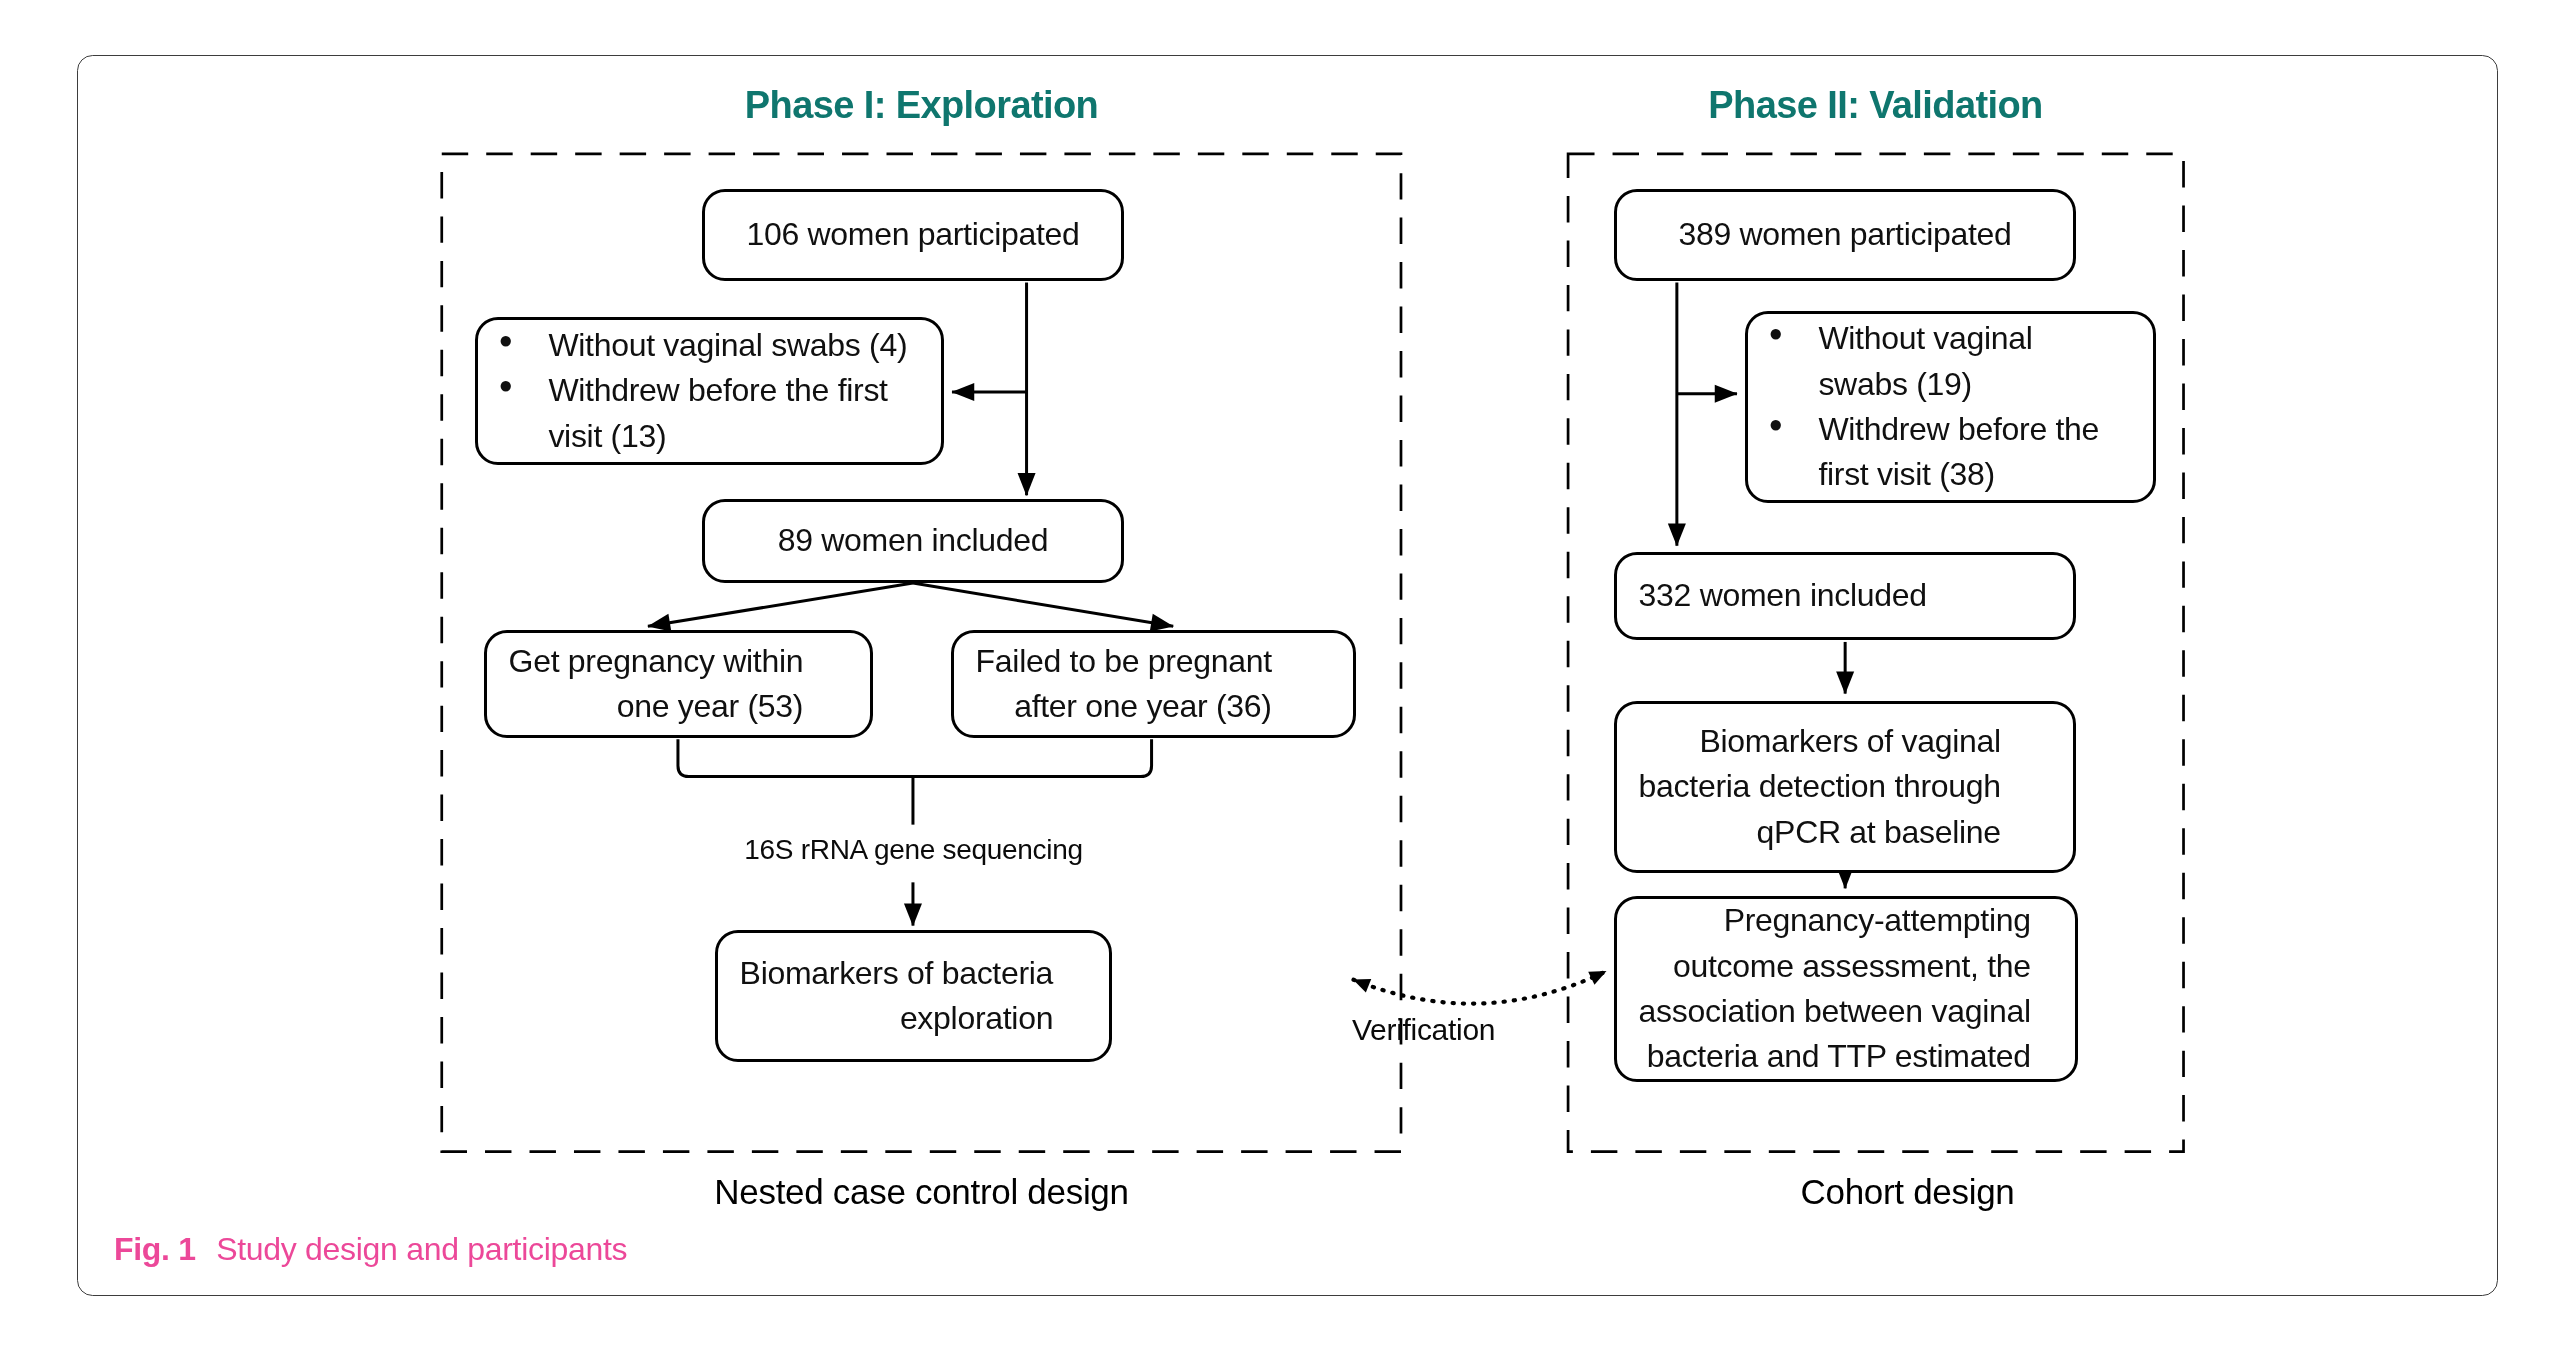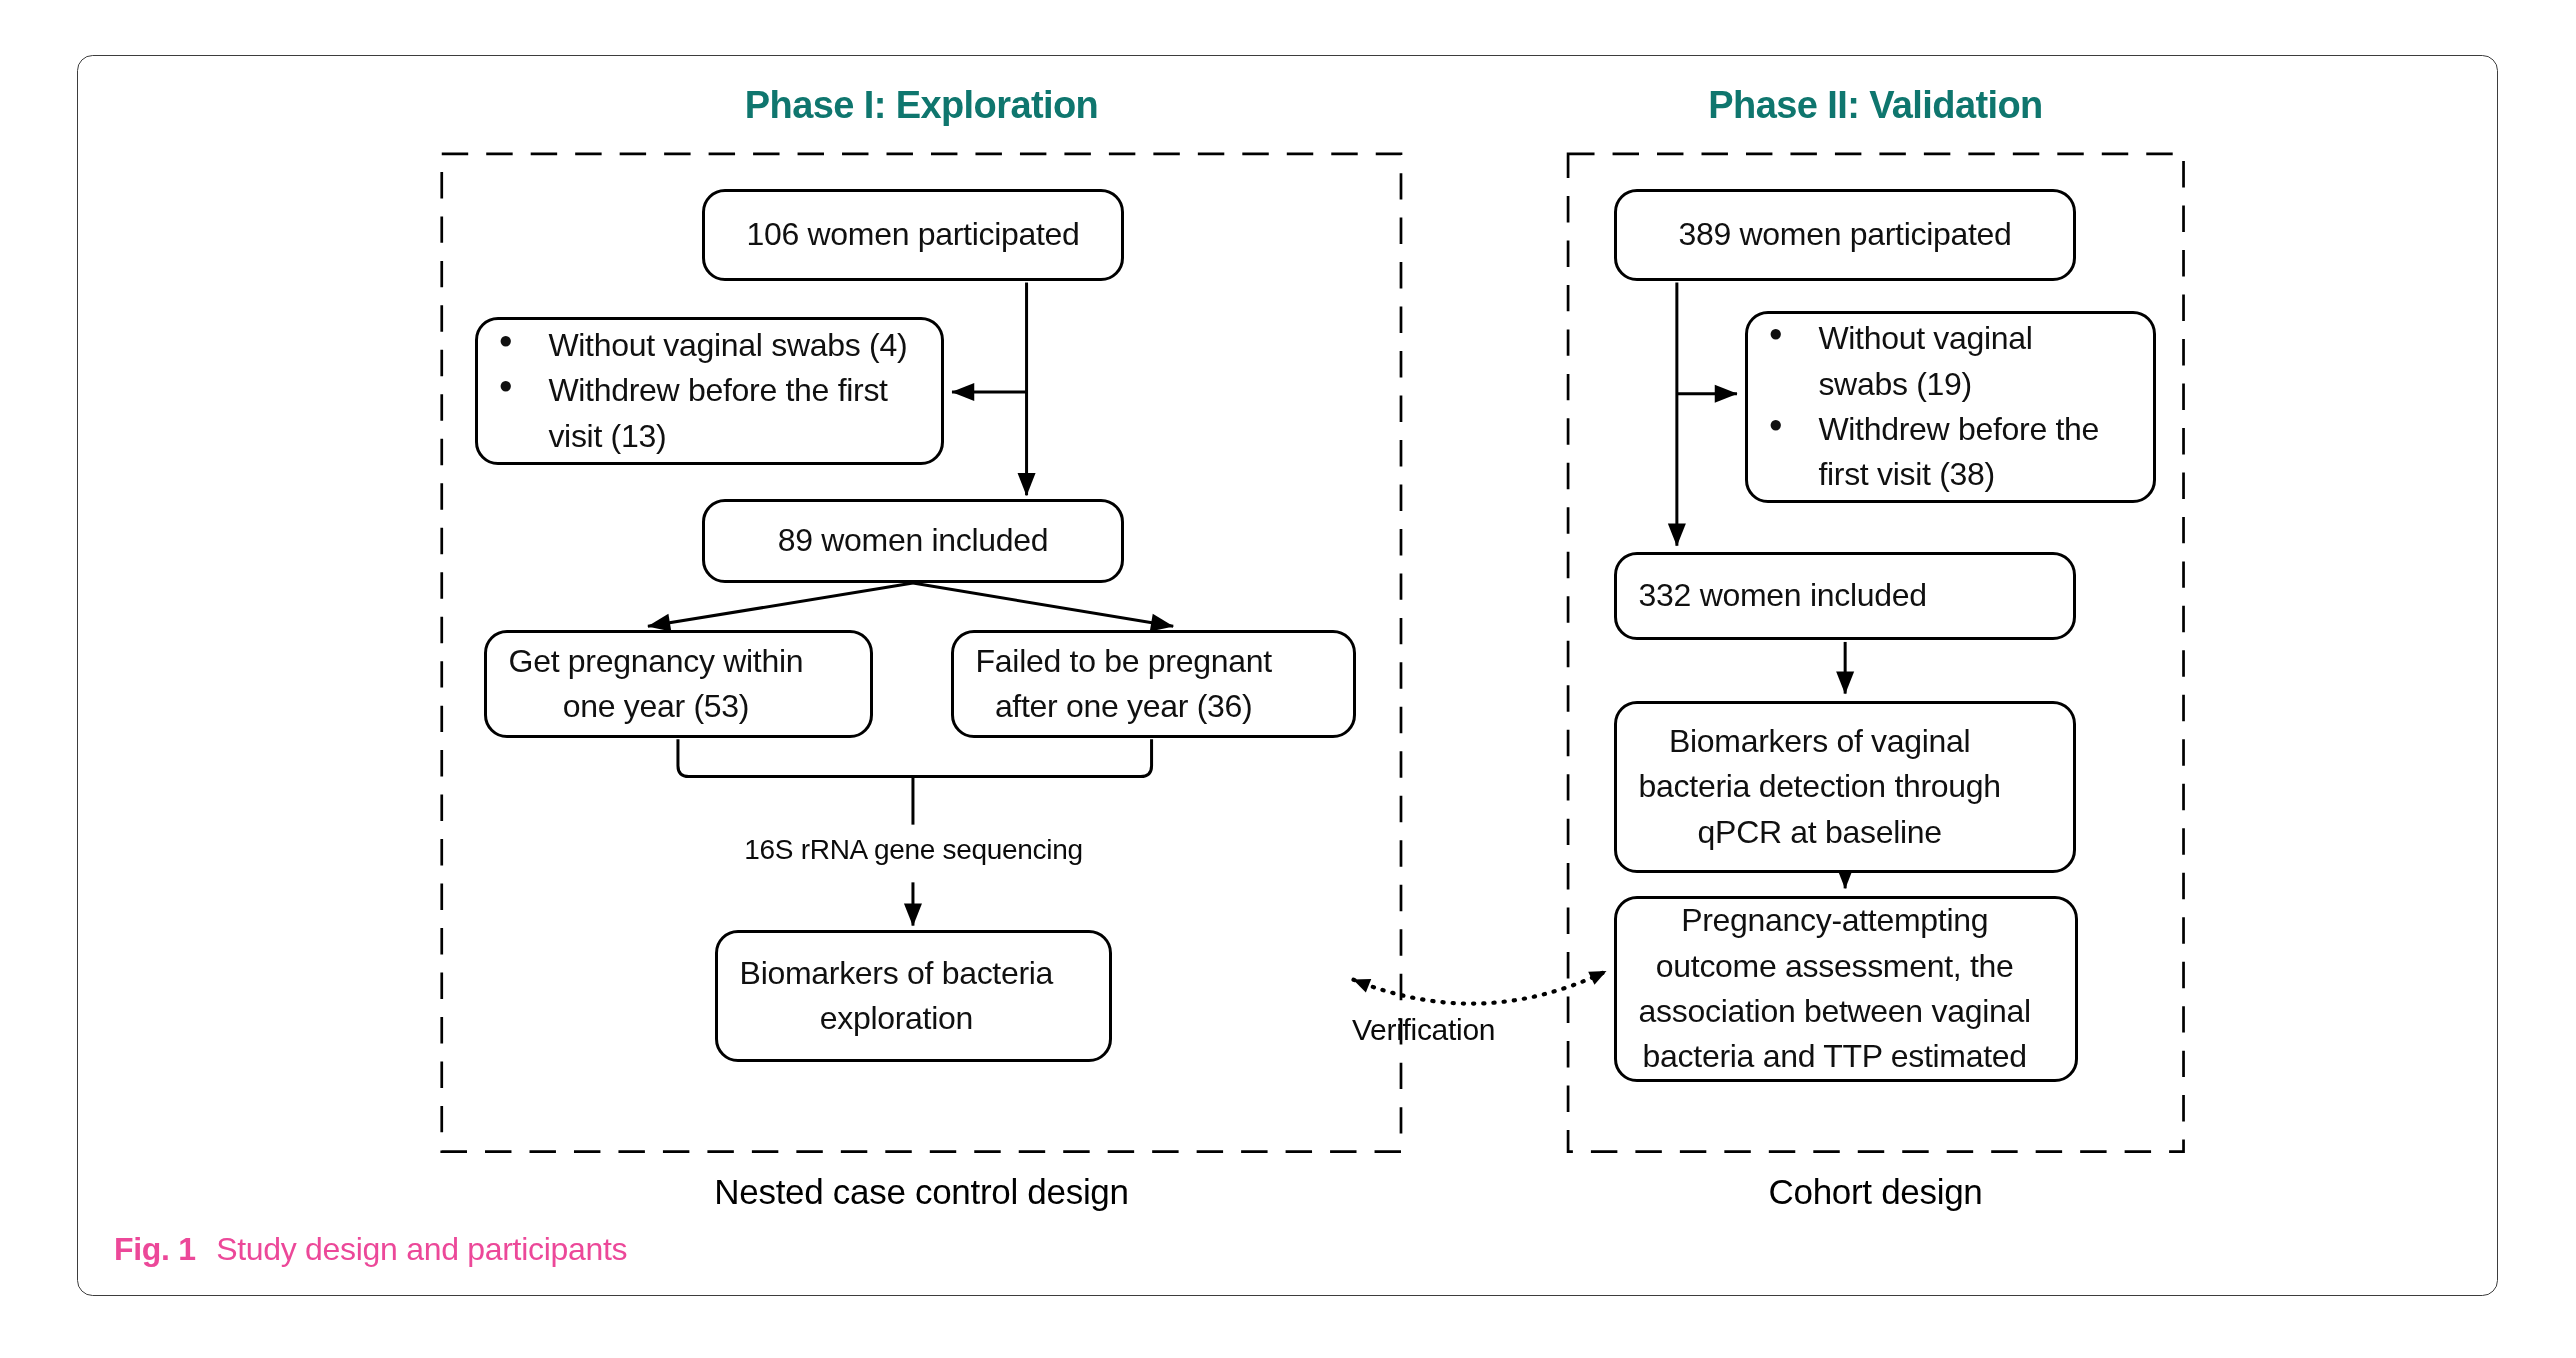--- a/index.html
+++ b/index.html
@@ -23,21 +23,21 @@
   }
   #t1{left:442px;top:84px;width:959px;}
   #t2{left:1568px;top:84px;width:615px;}
   .box{
     position:absolute;background:#fff;border:3px solid #000;border-radius:23px;
     box-sizing:border-box;display:flex;align-items:center;
     font-size:32px;line-height:1.42;letter-spacing:-0.3px;color:#101010;
   }
   .pre{white-space:pre-line;}
   .center{justify-content:center;text-align:center;}
-  .left{padding:9.6px 21.6px;text-align:center;}
+  .left{padding:9.6px 21.6px;text-align:right;}
   .listbox{flex-direction:column;align-items:stretch;justify-content:center;padding:6px 9.6px 6px 20.4px;}
   .li{display:flex;align-items:flex-start;}
   .blt{flex:0 0 50px;width:50px;font-size:24px;line-height:inherit;}
   .litxt{flex:1 1 auto;}
   #box-p1-a{left:702px;top:189px;width:422px;height:92px;}
   #box-p1-excl{left:475px;top:317px;width:469px;height:148px;}
   #box-p1-b{left:702px;top:499px;width:422px;height:84px;}
   #box-p1-c{left:484px;top:630px;width:389px;height:108px;}
   #box-p1-d{left:951px;top:630px;width:405px;height:108px;}
   #box-p1-e{left:715px;top:930px;width:397px;height:132px;}
@@ -51,21 +51,21 @@
     font-size:28px;letter-spacing:-0.3px;color:#0a0a0a;
   }
   .verif-label{
     position:absolute;left:1352px;top:1013px;width:252px;
     font-size:30px;letter-spacing:-0.3px;color:#0a0a0a;
   }
   .design-label{
     position:absolute;text-align:center;font-size:35px;letter-spacing:-0.3px;color:#000;
   }
   #design1{left:442px;top:1172px;width:959px;}
-  #design2{left:1568px;top:1172px;width:615px;}
+  #design2{left:1600px;top:1172px;width:615px;}
   .caption{
     position:absolute;left:114px;top:1231px;font-size:32px;color:#ec4899;letter-spacing:-0.3px;
   }
   .caption .capb{font-weight:700;margin-right:20.4px;letter-spacing:-0.3px;}
 </style>
 </head>
 <body>
 
 <div class="canvas">
 

